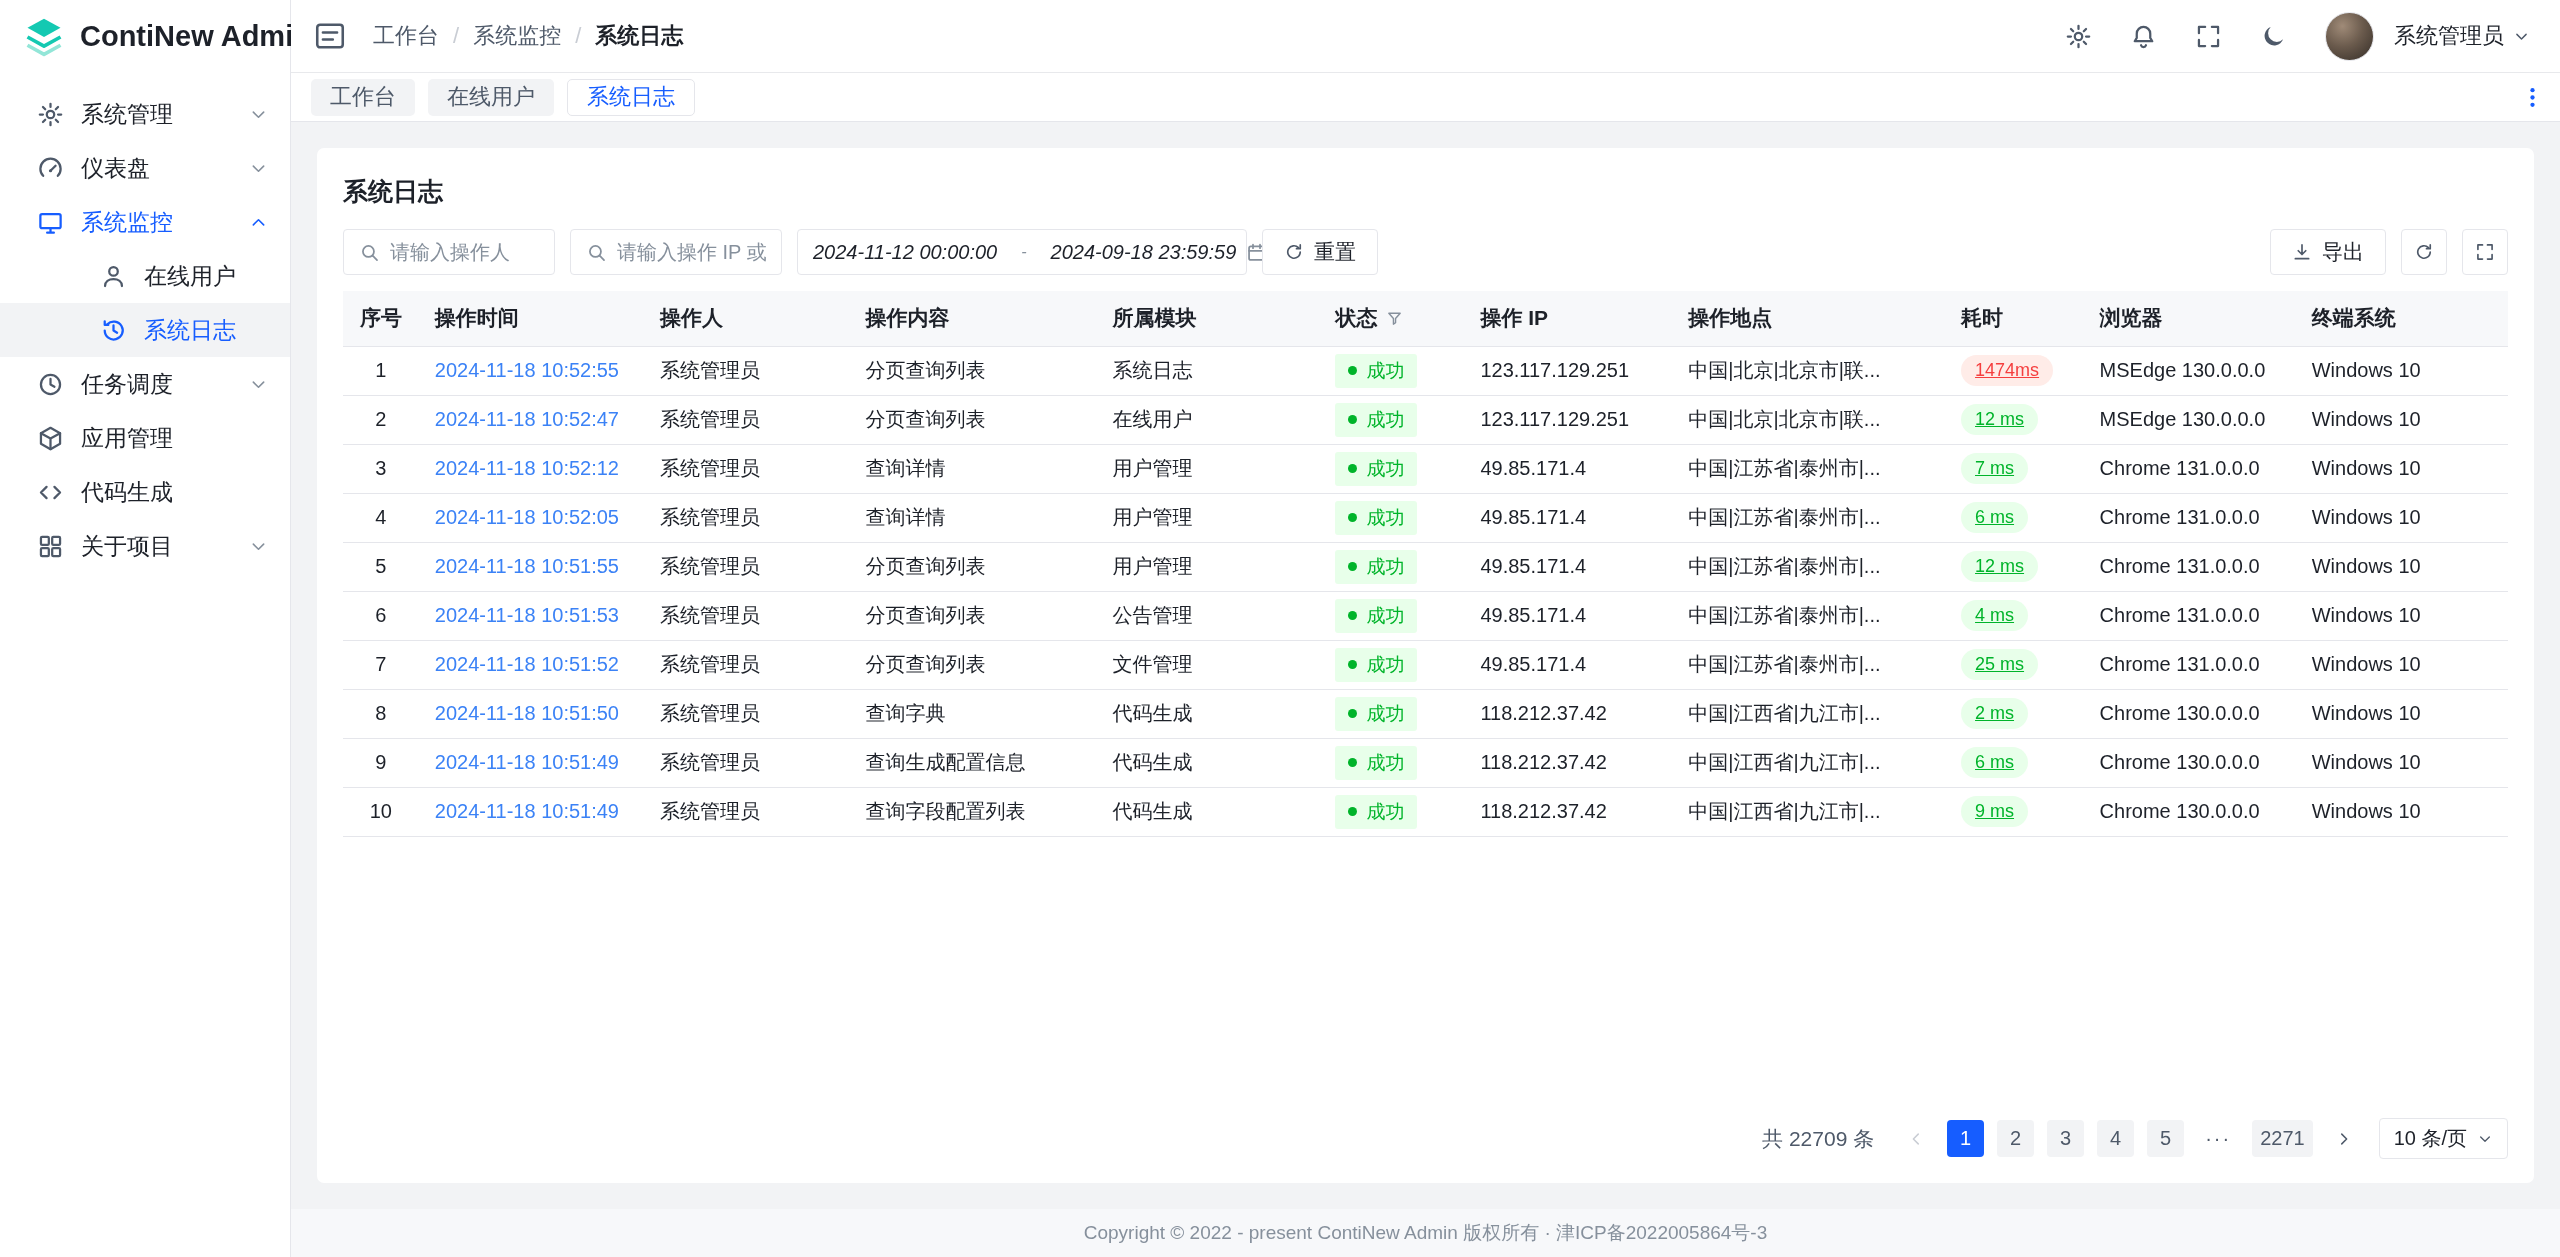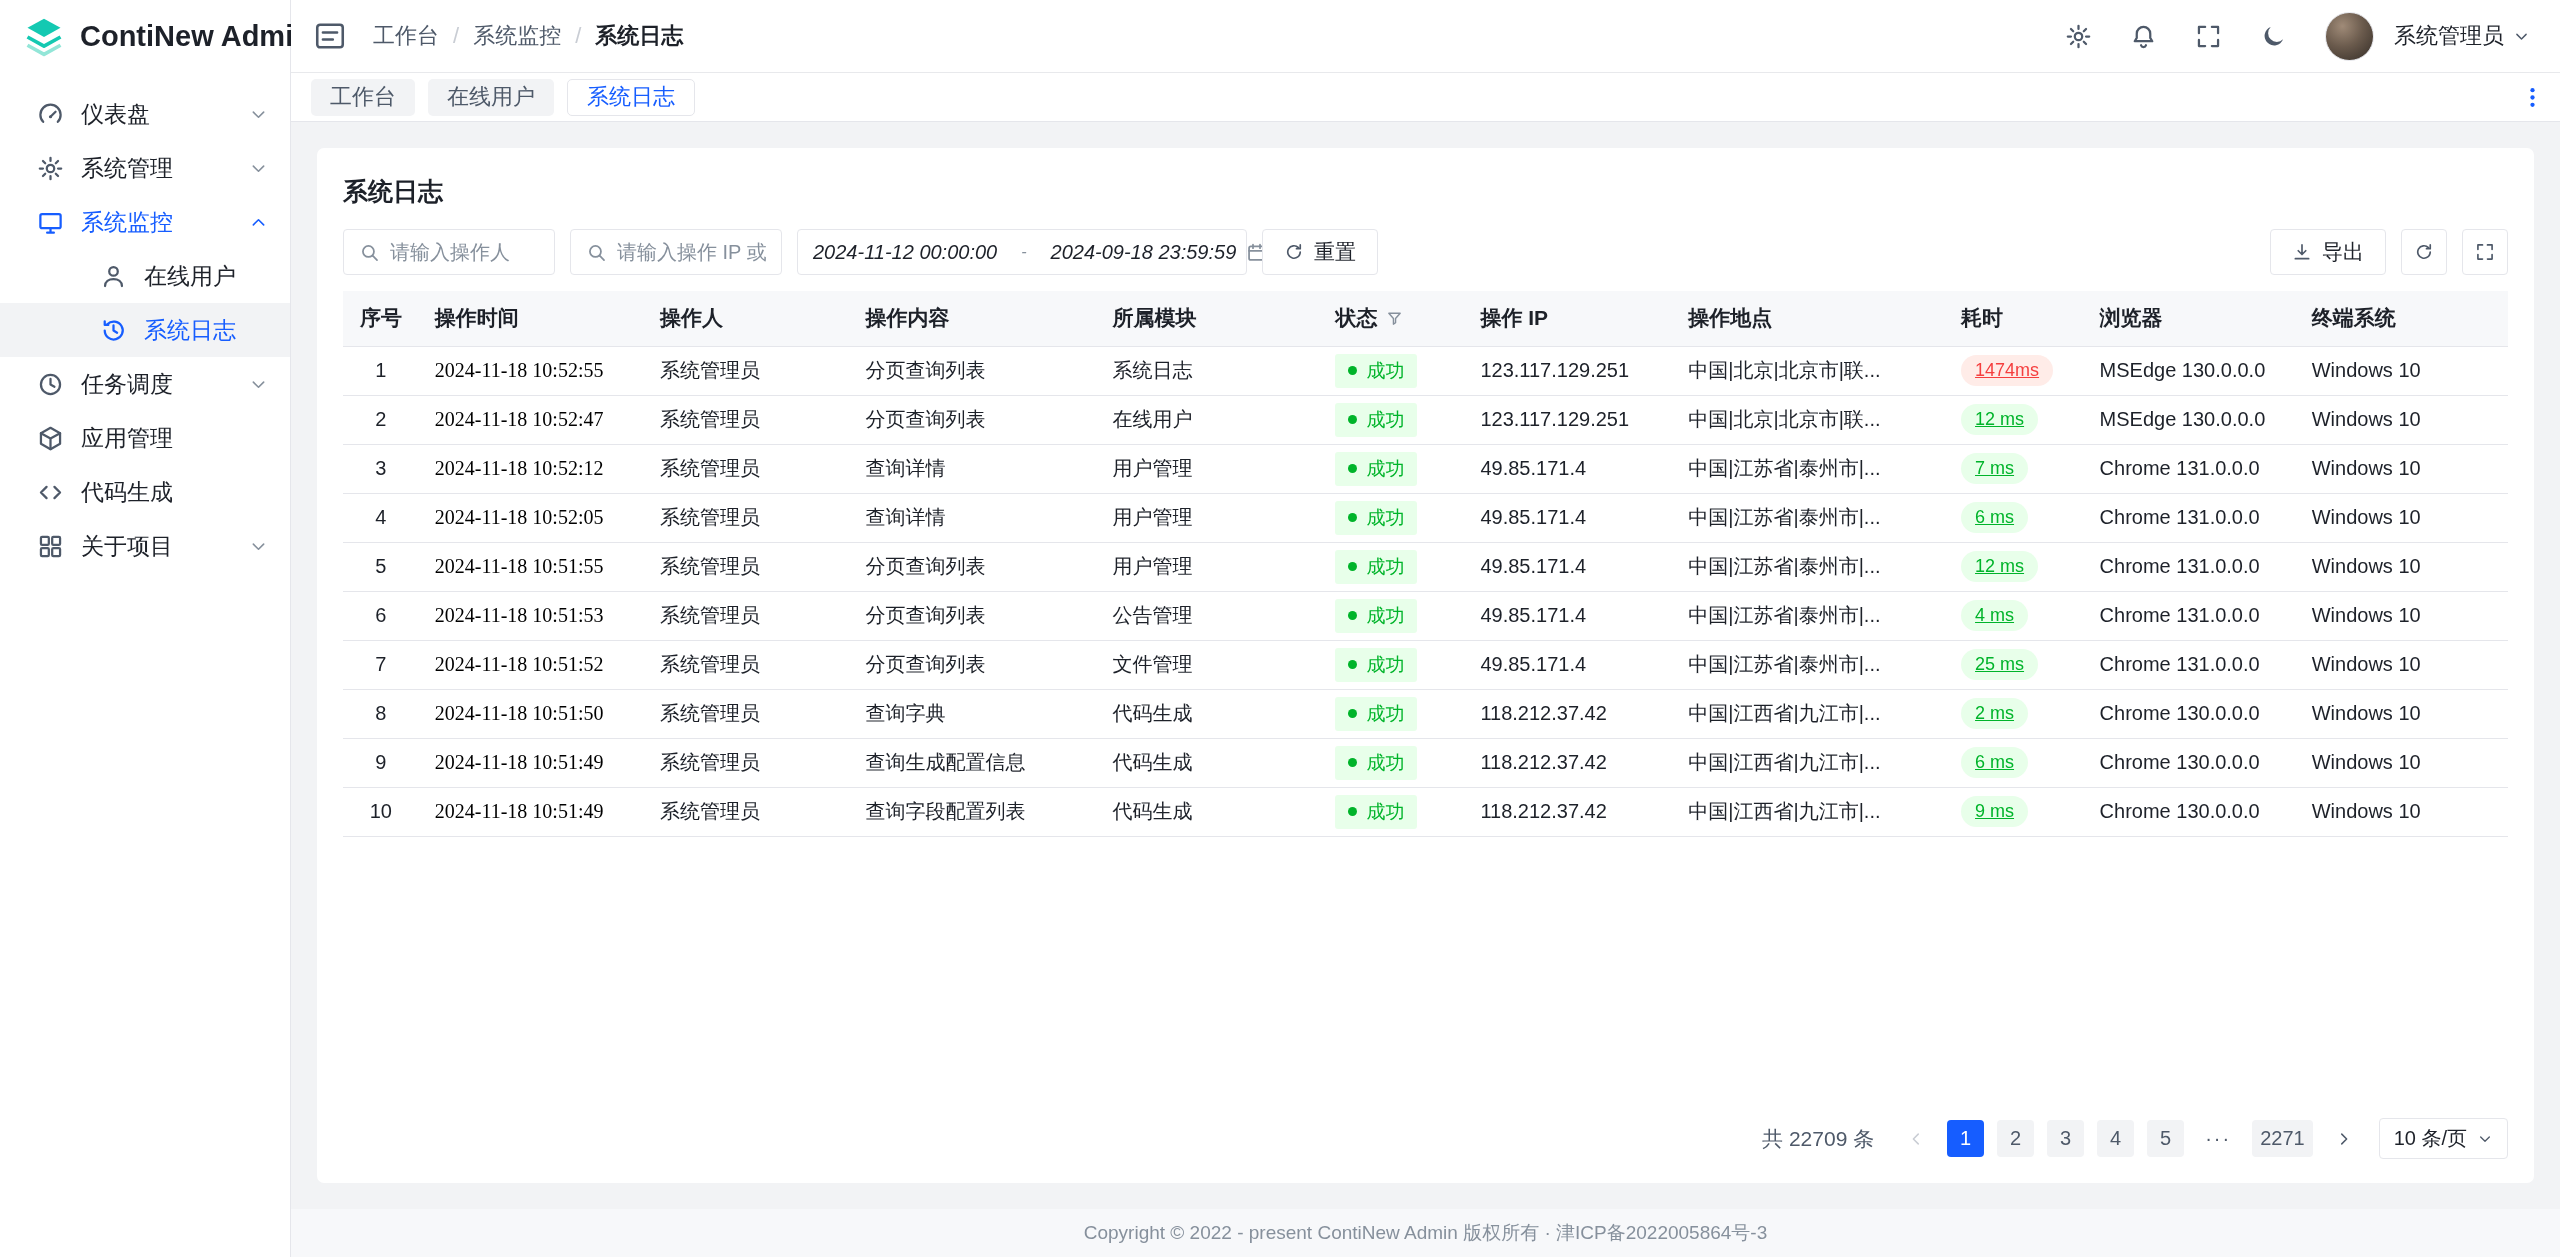--- a/index.html
+++ b/index.html
@@ -74,21 +74,21 @@
   .range .cal { margin-left:auto; }
   .btn { height:46px; border:1px solid #e5e6eb; background:#fff; border-radius:4px; display:flex; align-items:center; gap:10px; padding:0 21px; font-size:21px; color:#1d2129; cursor:pointer; font-family:inherit; white-space:nowrap; }
   .btn .i { width:20px; height:20px; color:#4e5969; }
   .iconbtn { width:46px; padding:0; justify-content:center; }
   .spacer { flex:1; }
 
   table { width:100%; border-collapse:collapse; table-layout:fixed; }
   thead th { background:#f7f8fa; height:55px; font-size:21px; font-weight:600; color:#1d2129; text-align:left; padding:0 16px; border-bottom:1px solid #e5e6eb; white-space:nowrap; overflow:hidden; }
   tbody td { height:49px; font-size:20px; color:#1d2129; padding:0 16px; border-bottom:1px solid #e5e6eb; white-space:nowrap; overflow:hidden; }
   th.c-no, td.c-no { text-align:center; padding:0 6px; }
-  td.c-time { color:#000000; cursor:pointer;font-family:Liberation Serif, serif; }
+  td.c-time { color:#3b82f6; cursor:pointer; }
   .funnel { width:17px; height:17px; color:#86909c; margin-left:9px; vertical-align:-2px; cursor:pointer; display:inline-block; }
   .funnel svg { width:100%; height:100%; display:block; }
   .pill { display:inline-flex; align-items:center; gap:9px; height:34px; padding:0 13px; background:#e8ffea; color:#00b42a; font-size:19px; border-radius:3px; }
   .pill .dot { width:9px; height:9px; border-radius:50%; background:#00b42a; }
   .dur { display:inline-block; padding:5px 14px; border-radius:999px; font-size:18px; background:#e8ffea; color:#00b42a;text-decoration:underline; }
   .dur.red { background:#ffece8; color:#f53f3f; }
 
   .pagination { margin-top:auto; padding-top:22px; display:flex; align-items:center; justify-content:flex-end; gap:13px; font-size:21px; color:#4e5969; }
   .pg-total { margin-right:10px; }
   .pg { min-width:37px; height:37px; padding:0 8px; border-radius:4px; display:flex; align-items:center; justify-content:center; background:#f2f3f5; color:#4e5969; font-size:20px; cursor:pointer; }
@@ -115,40 +115,40 @@
             <path d="M6 24l18 10 18-10" stroke="#14c9b2" stroke-width="4" stroke-linejoin="round"></path>
             <path d="M6 33l18 10 18-10" stroke="#93e6d8" stroke-width="4" stroke-linejoin="round"></path>
           </svg>
       </span>
       <span class="logo-text">ContiNew Admin</span>
     </div>
     <nav class="menu">
       <div class="m-item">
         <span class="i">
             <svg viewBox="0 0 24 24" fill="none" stroke="currentColor" stroke-width="2" stroke-linecap="round" stroke-linejoin="round">
+              <circle cx="12" cy="12" r="3.3"></circle>
+              <path d="M12 2.5v2.8M12 18.7v2.8M2.5 12h2.8M18.7 12h2.8M5.3 5.3l2 2M16.7 16.7l2 2M18.7 5.3l-2 2M5.3 18.7l2-2"></path>
+            </svg>
+          </span>
+        <span>系统管理</span>
+        <span class="i chev">
+            <svg viewBox="0 0 24 24" fill="none" stroke="currentColor" stroke-width="2" stroke-linecap="round" stroke-linejoin="round">
+              <path d="M5.5 9l6.5 6.5L18.5 9"></path>
+            </svg>
+          </span>
+      </div>
+      <div class="m-item">
+        <span class="i">
+            <svg viewBox="0 0 24 24" fill="none" stroke="currentColor" stroke-width="2" stroke-linecap="round" stroke-linejoin="round">
               <path d="M5.5 18.5a9 9 0 1 1 13 0"></path>
               <path d="M12 14l4.5-4.5"></path>
               <circle cx="12" cy="14" r="1.4" fill="currentColor" stroke="none"></circle>
             </svg>
           </span>
         <span>仪表盘</span>
-        <span class="i chev">
-            <svg viewBox="0 0 24 24" fill="none" stroke="currentColor" stroke-width="2" stroke-linecap="round" stroke-linejoin="round">
-              <path d="M5.5 9l6.5 6.5L18.5 9"></path>
-            </svg>
-          </span>
-      </div>
-      <div class="m-item">
-        <span class="i">
-            <svg viewBox="0 0 24 24" fill="none" stroke="currentColor" stroke-width="2" stroke-linecap="round" stroke-linejoin="round">
-              <circle cx="12" cy="12" r="3.3"></circle>
-              <path d="M12 2.5v2.8M12 18.7v2.8M2.5 12h2.8M18.7 12h2.8M5.3 5.3l2 2M16.7 16.7l2 2M18.7 5.3l-2 2M5.3 18.7l2-2"></path>
-            </svg>
-          </span>
-        <span>系统管理</span>
         <span class="i chev">
             <svg viewBox="0 0 24 24" fill="none" stroke="currentColor" stroke-width="2" stroke-linecap="round" stroke-linejoin="round">
               <path d="M5.5 9l6.5 6.5L18.5 9"></path>
             </svg>
           </span>
       </div>
       <div class="m-item active-parent">
         <span class="i">
             <svg viewBox="0 0 24 24" fill="none" stroke="currentColor" stroke-width="2" stroke-linecap="round" stroke-linejoin="round">
               <rect x="3" y="4.5" width="18" height="12.5" rx="1.5"></rect>

